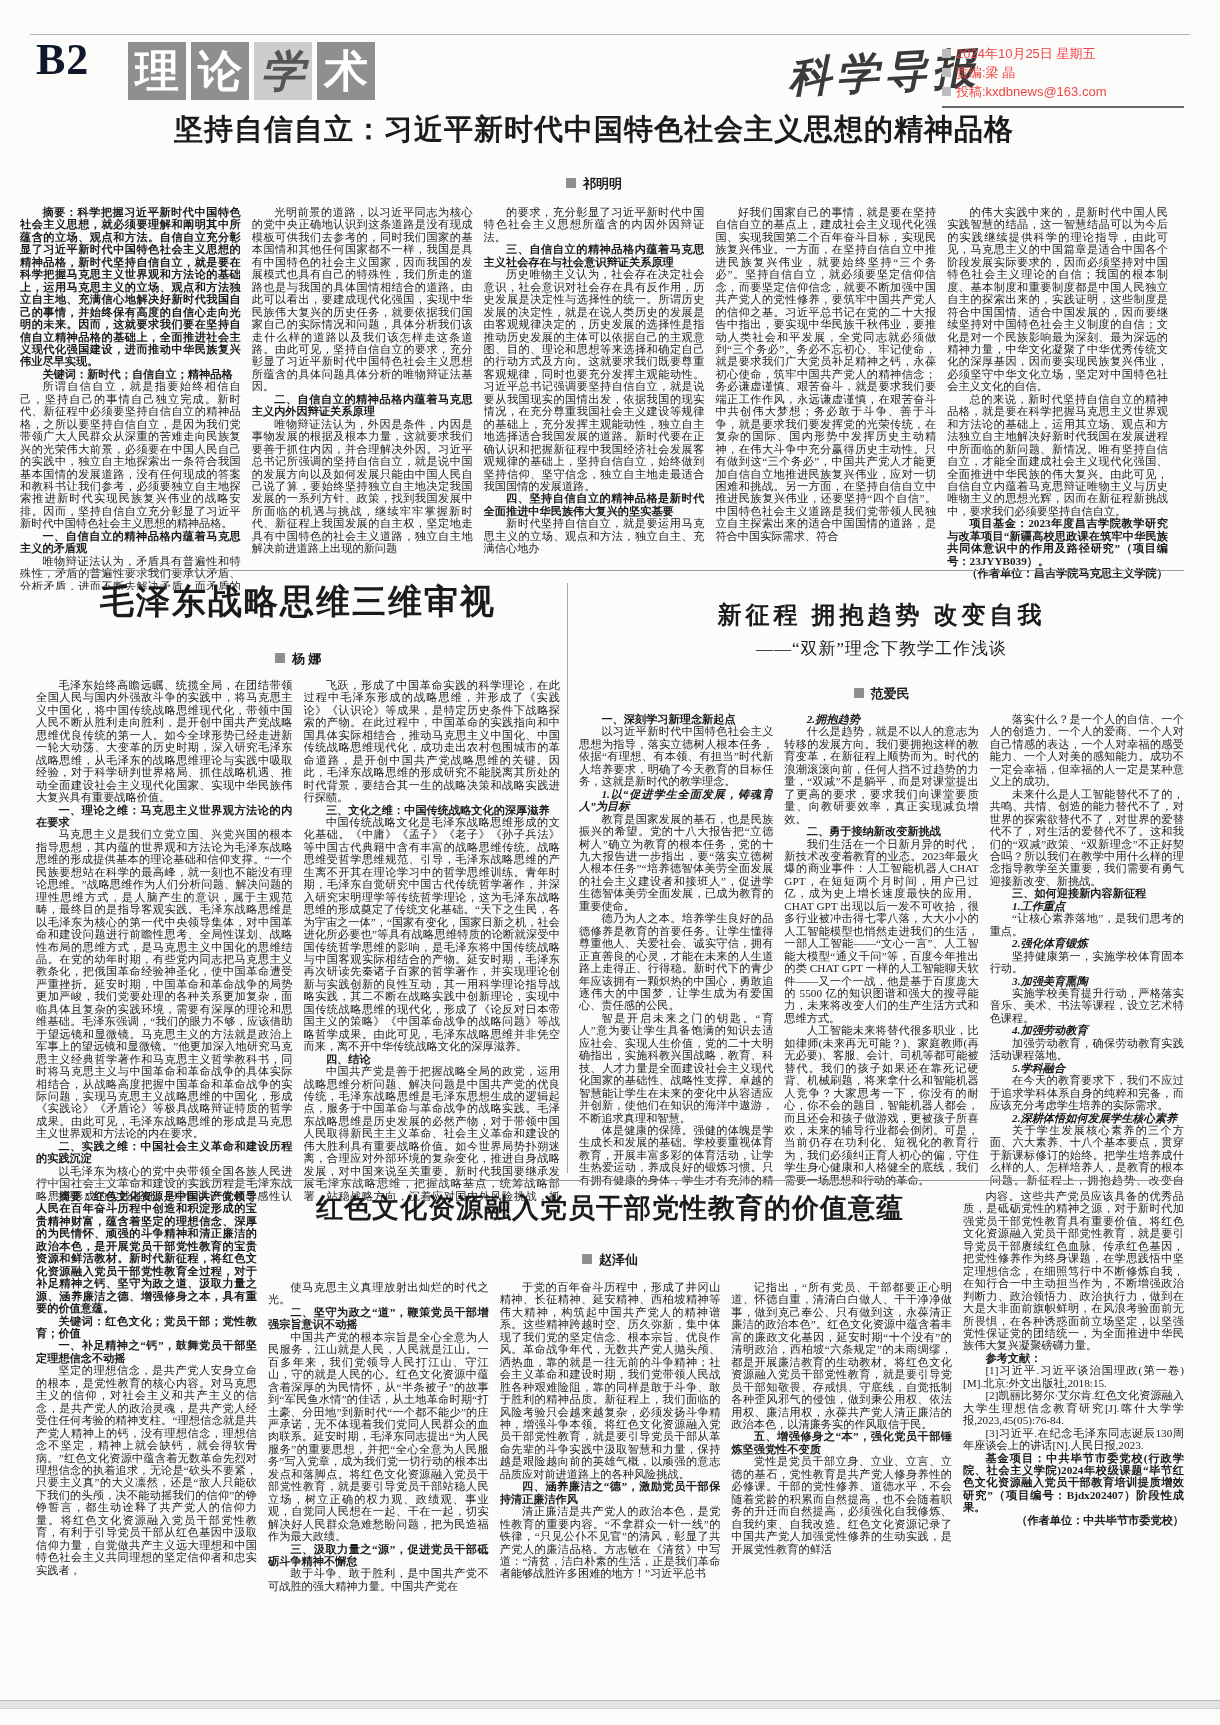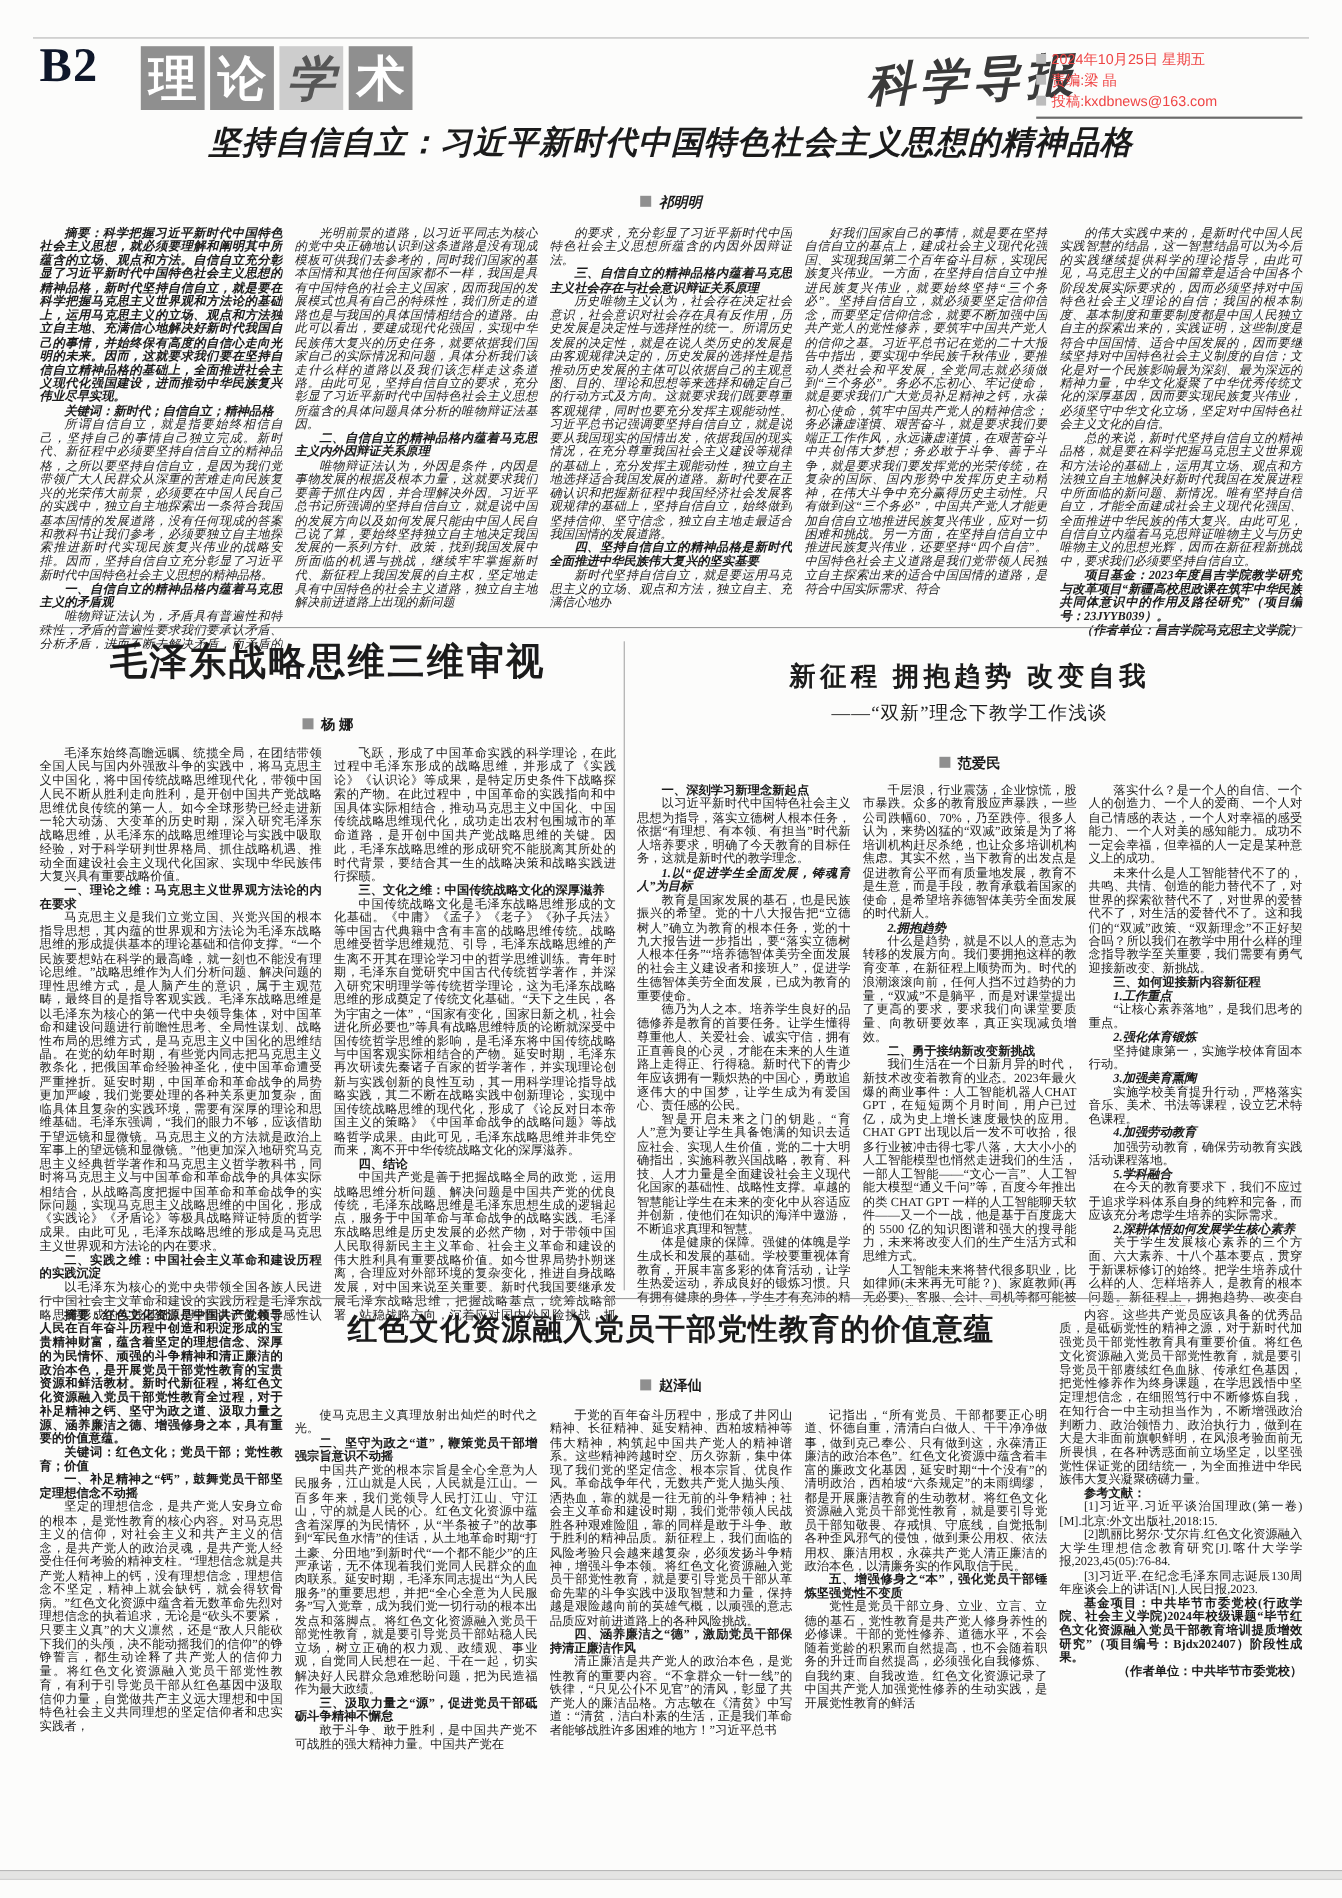--- a/index.html
+++ b/index.html
@@ -28,21 +28,21 @@
   .t3sub{font-size:17px;margin-top:6px;letter-spacing:1px;}
   .t4{font-size:27px;font-weight:bold;letter-spacing:1px;white-space:nowrap;}
   .auth{font-size:13px;font-weight:bold;margin-top:25px;}
   .cols{display:flex;gap:11px;}
   .col{flex:1;overflow:hidden;font-size:11.2px;line-height:12.45px;text-align:justify;}
   .col p{margin:0;text-indent:2em;}
   .col .p-h{font-weight:bold;}
   .col .p-s{font-weight:bold;font-style:italic;}
   .col .p-b{font-weight:bold;}
   .col .p-r{text-align:right;text-indent:0;font-weight:bold;}
-  .a1{position:absolute;left:36px;top:110px;width:1148px;font-style:italic;}
+  .a1{position:absolute;left:20px;top:110px;width:1148px;}
   .a1 .cols{margin-top:13px;height:384px;}
   .div1{position:absolute;left:36px;right:36px;top:570px;border-top:1px solid #9c9c9c;}
   .a2{position:absolute;left:36px;top:579px;width:524px;}
   .a2 .cols{margin-top:11px;height:522px;}
   .vdiv{position:absolute;left:567px;top:583px;height:590px;border-left:1px solid #a6a6a6;}
   .a3{position:absolute;left:579px;top:583px;width:605px;}
   .a3 .cols{margin-top:10px;height:474px;}
   .div2{position:absolute;left:36px;right:36px;top:1180px;border-top:1px solid #9c9c9c;}
   .a4{position:absolute;left:36px;top:1190px;width:1148px;display:flex;gap:11px;height:510px;}
   .a4side{width:221px;flex:none;height:510px;}
@@ -140,21 +140,20 @@
     <div class="col">
         <p class="p-h">一、深刻学习新理念新起点</p>
         <p class="p-t">以习近平新时代中国特色社会主义思想为指导，落实立德树人根本任务，依据“有理想、有本领、有担当”时代新人培养要求，明确了今天教育的目标任务，这就是新时代的教学理念。</p>
         <p class="p-s">1.以“促进学生全面发展，铸魂育人”为目标</p>
         <p class="p-t">教育是国家发展的基石，也是民族振兴的希望。党的十八大报告把“立德树人”确立为教育的根本任务，党的十九大报告进一步指出，要“落实立德树人根本任务”“培养德智体美劳全面发展的社会主义建设者和接班人”，促进学生德智体美劳全面发展，已成为教育的重要使命。</p>
         <p class="p-t">德乃为人之本。培养学生良好的品德修养是教育的首要任务。让学生懂得尊重他人、关爱社会、诚实守信，拥有正直善良的心灵，才能在未来的人生道路上走得正、行得稳。新时代下的青少年应该拥有一颗炽热的中国心，勇敢追逐伟大的中国梦，让学生成为有爱国心、责任感的公民。</p>
         <p class="p-t">智是开启未来之门的钥匙。“育人”意为要让学生具备饱满的知识去适应社会、实现人生价值，党的二十大明确指出，实施科教兴国战略，教育、科技、人才力量是全面建设社会主义现代化国家的基础性、战略性支撑。卓越的智慧能让学生在未来的变化中从容适应并创新，使他们在知识的海洋中遨游，不断追求真理和智慧。</p>
         <p class="p-t">体是健康的保障。强健的体魄是学生成长和发展的基础。学校要重视体育教育，开展丰富多彩的体育活动，让学生热爱运动，养成良好的锻炼习惯。只有拥有健康的身体，学生才有充沛的精力去学习、去探索、去实现梦想。</p>
       </div>
     <div class="col">
-        <p class="p-t">千层浪，行业震荡，企业惊慌，股市暴跌。众多的教育股应声暴跌，一些公司跌幅60、70%，乃至跌停。很多人认为，来势凶猛的“双减”政策是为了将培训机构赶尽杀绝，也让众多培训机构焦虑。其实不然，当下教育的出发点是促进教育公平而有质量地发展，教育不是生意，而是手段，教育承载着国家的使命，是希望培养德智体美劳全面发展的时代新人。</p>
         <p class="p-s">2.拥抱趋势</p>
         <p class="p-t">什么是趋势，就是不以人的意志为转移的发展方向。我们要拥抱这样的教育变革，在新征程上顺势而为。时代的浪潮滚滚向前，任何人挡不过趋势的力量，“双减”不是躺平，而是对课堂提出了更高的要求，要求我们向课堂要质量、向教研要效率，真正实现减负增效。</p>
         <p class="p-h">二、勇于接纳新改变新挑战</p>
         <p class="p-t">我们生活在一个日新月异的时代，新技术改变着教育的业态。2023年最火爆的商业事件：人工智能机器人CHAT GPT，在短短两个月时间，用户已过亿，成为史上增长速度最快的应用。CHAT GPT 出现以后一发不可收拾，很多行业被冲击得七零八落，大大小小的人工智能模型也悄然走进我们的生活，一部人工智能——“文心一言”、人工智能大模型“通义千问”等，百度今年推出的类 CHAT GPT 一样的人工智能聊天软件——又一个一战，他是基于百度庞大的 5500 亿的知识图谱和强大的搜寻能力，未来将改变人们的生产生活方式和思维方式。</p>
         <p class="p-t">人工智能未来将替代很多职业，比如律师(未来再无可能？)、家庭教师(再无必要)、客服、会计、司机等都可能被替代。我们的孩子如果还在靠死记硬背、机械刷题，将来拿什么和智能机器人竞争？大家思考一下，你没有的耐心，你不会的题目，智能机器人都会，而且还会和孩子做游戏，更被孩子所喜欢，未来的辅导行业都会倒闭。可是，当前仍存在功利化、短视化的教育行为，我们必须纠正育人初心的偏，守住学生身心健康和人格健全的底线，我们需要一场思想和行动的革命。</p>
       </div>
     <div class="col">
         <p class="p-t">落实什么？是一个人的自信、一个人的创造力、一个人的爱商、一个人对自己情感的表达，一个人对幸福的感受能力、一个人对美的感知能力。成功不一定会幸福，但幸福的人一定是某种意义上的成功。</p>
         <p class="p-t">未来什么是人工智能替代不了的，共鸣、共情、创造的能力替代不了，对世界的探索欲替代不了，对世界的爱替代不了，对生活的爱替代不了。这和我们的“双减”政策、“双新理念”不正好契合吗？所以我们在教学中用什么样的理念指导教学至关重要，我们需要有勇气迎接新改变、新挑战。</p>
         <p class="p-h">三、如何迎接新内容新征程</p>

